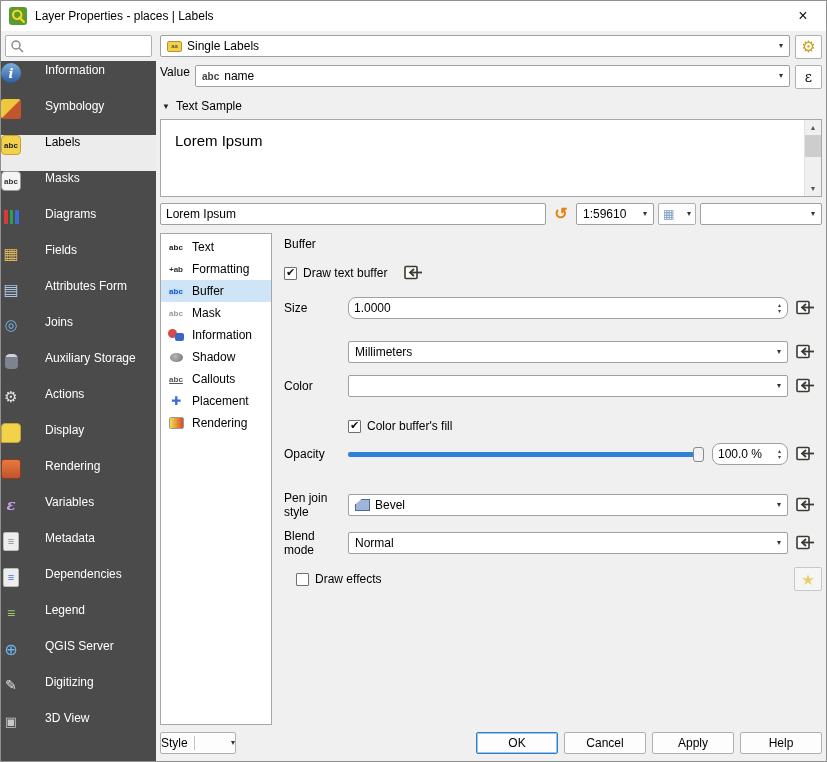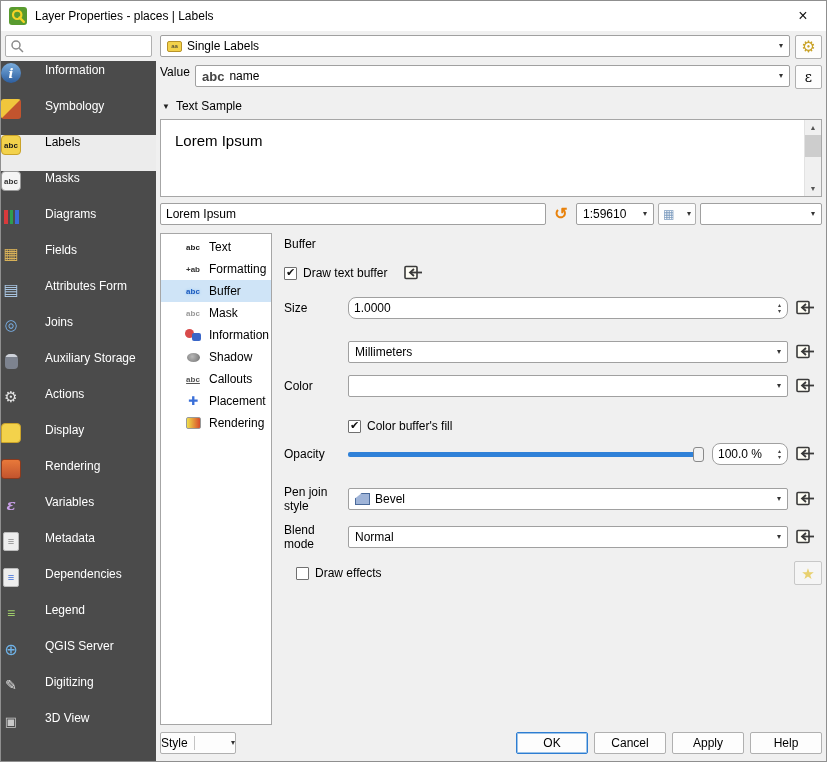--- a/index.html
+++ b/index.html
@@ -57,21 +57,21 @@
 .row{display:flex;}
 .top1{margin:2px 0 6px;gap:5px;height:24px}
 .top2{margin:0 0 4px;gap:5px;height:24px}
 .vlab{flex:0 0 30px}
 .combo{display:flex;align-items:center;height:22px;background:#fff;border:1px solid #a0a0a0;border-radius:2px;padding:0 6px;font-size:12px;gap:5px;white-space:nowrap}
 .combo.grow{flex:1;min-width:0}
 .arr{margin-left:auto;font-size:8px;color:#333;line-height:1}
 .arr::after{content:"▾"}
 .tag-ic{width:15px;height:11px;background:#f3d24b;border:1px solid #b8932a;border-radius:2px;display:inline-flex;align-items:center;justify-content:center;font-size:6px;color:#333;flex:0 0 15px}
 .tag-ic::after{content:"aa"}
-.abc-ic{font-size:13px;font-weight:bold;color:#444}
+.abc-ic{font-size:10px;font-weight:bold;color:#444}
 .btn{display:inline-flex;align-items:center;justify-content:center;background:#fdfdfd;border:1px solid #b0b0b0;border-radius:2px;font-size:12px;font-family:inherit}
 .btn.sq{width:27px;height:24px}
 .gear{color:#c9a227;font-size:16px;line-height:1}
 .gear::after{content:"⚙"}
 .eps{font-size:14px;font-family:"DejaVu Serif",serif}
 .sechead{display:flex;align-items:center;height:18px;margin:4px 0 4px 2px}
 .tri{font-size:8px;color:#222}
 .tri::after{content:"▼"}
 .sectitle{font-weight:normal;margin-left:6px}
 .preview{position:relative;height:78px;background:#fff;border:1px solid #a6a6a6;margin-bottom:4px;flex:0 0 78px}
@@ -88,21 +88,21 @@
 .undo{color:#e8820c;font-size:16px;font-weight:bold;line-height:1}
 .undo::after{content:"↺"}
 .combo.scale{flex:0 0 78px}
 .mapbtn{width:38px;height:22px;gap:4px;padding:0 4px}
 .map-ic{color:#7d9cbf;font-size:12px;line-height:1}
 .map-ic::after{content:"▦"}
 .combo.extra{flex:0 0 122px}
 
 .contentrow{flex:1;display:flex;min-height:0;margin-bottom:4px}
 .tabs{flex:0 0 112px;background:#fff;border:1px solid #a6a6a6;margin-right:6px;padding:2px 0;overflow:hidden}
-.tab-item{height:22px;display:flex;align-items:center;padding-left:20px;gap:4px;white-space:nowrap}
+.tab-item{height:22px;display:flex;align-items:center;padding-left:3px;gap:4px;white-space:nowrap}
 .tab-item.sel{background:#cfe4f7}
 .t-ic{flex:0 0 24px;height:18px;display:flex;align-items:center;justify-content:center;font-size:8px;font-weight:bold;color:#222;position:relative}
 .t-lb{font-size:12px}
 .ti-text::before{content:"abc"}
 .ti-formatting::before{content:"+ab";color:#333}
 .ti-buffer::before{content:"abc";color:#1d5bbf;text-shadow:0 0 3px #8fc0f0}
 .ti-mask::before{content:"abc";color:#999}
 .ti-background::before{content:"";position:absolute;left:4px;top:3px;width:9px;height:9px;border-radius:50%;background:#d84a4a}
 .ti-background::after{content:"";position:absolute;left:11px;top:7px;width:9px;height:8px;background:#3a66c8;border-radius:2px}
 .ti-shadow::before{content:"";width:13px;height:9px;border-radius:50%;background:radial-gradient(circle at 40% 40%,#b8b8b8,#6e6e6e)}
@@ -112,21 +112,21 @@
 .panel{flex:1;min-width:0;padding:2px 0 0 6px;display:flex;flex-direction:column}
 .ptitle{margin:2px 0 10px}
 .frow{display:flex;align-items:center;margin-bottom:8px}
 .flab{flex:0 0 64px}
 .fctl{flex:1;display:flex;align-items:center;min-width:0}
 .fdd{flex:0 0 34px;display:flex;justify-content:center}
 .cbrow{margin:2px 0 14px}
 .mb6{margin-bottom:22px}
 .mb12{margin-bottom:12px}
 .mb10{margin-bottom:10px}
-.mb14{margin-bottom:20px}
+.mb14{margin-bottom:26px}
 .indent{margin-left:64px}
 .fxindent{margin-left:12px}
 .cb{width:13px;height:13px;background:#fff;border:1px solid #707070;display:inline-flex;align-items:center;justify-content:center;flex:0 0 13px;border-radius:1px}
 .cb.checked::after{content:"✔";font-size:11px;line-height:1;color:#111;margin-top:-1px}
 .cblab{margin-left:6px;white-space:nowrap}
 .dd{display:inline-flex;align-items:center;justify-content:center;width:24px;height:20px}
 .dd.big{margin-left:14px}
 .spin{display:flex;align-items:center;height:22px;background:#fff;border:1px solid #a0a0a0;border-radius:8px;padding-left:5px}
 .spin.grow{flex:1;min-width:0}
 .spinval{flex:1;font-size:12px;white-space:nowrap}
@@ -139,21 +139,21 @@
 .opacityspin{flex:0 0 76px}
 .bevel-ic{width:15px;height:12px;background:#9fb4d8;border:1px solid #4a6a9a;clip-path:polygon(0 45%,45% 0,100% 0,100% 100%,0 100%);flex:0 0 15px}
 .starbtn{width:28px;height:24px;background:#f5f5f5;border:1px solid #c8c8c8}
 .star{color:#e6c84e;font-size:15px;opacity:.8;line-height:1}
 .star::after{content:"★"}
 .fspacer{flex:1}
 
 .footer{flex:0 0 32px;display:flex;align-items:center;padding:2px 0 6px 0}
 .stylebtn{width:76px;height:22px;gap:6px}
 .sep{width:1px;align-self:stretch;background:#c4c4c4;margin:3px 0}
-.pbtn{width:72px;height:22px;margin-left:6px}
+.pbtn{width:82px;height:22px;margin-left:6px}
 .pbtn.default{border-color:#2d7dd2;box-shadow:inset 0 0 0 1px #9cc3e8}
 </style>
 </head>
 <body>
 
 <div class="window">
   <div class="titlebar">
     <span style="display:inline-flex">
       <svg width="18" height="18" viewBox="0 0 18 18">
           <rect width="18" height="18" rx="3" fill="#599b2f"></rect>

